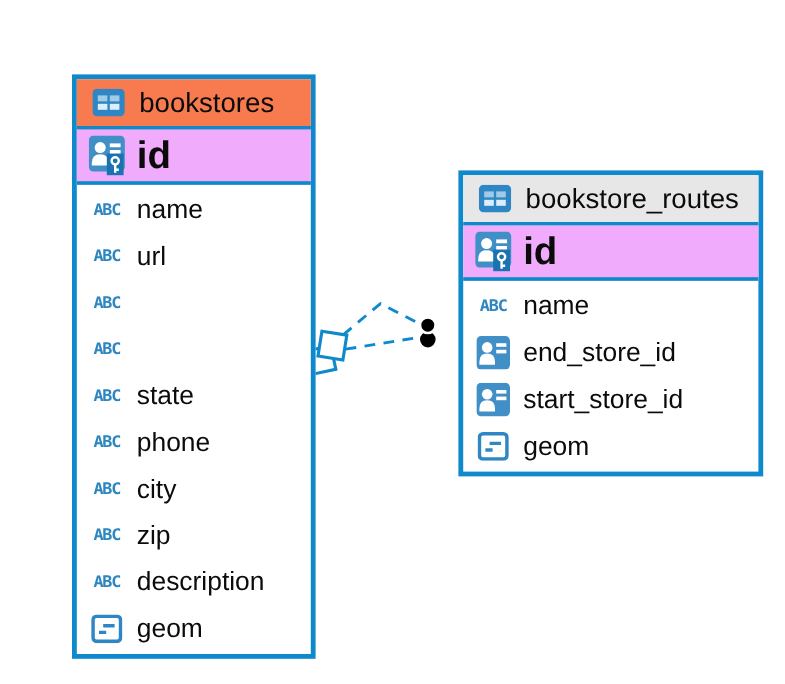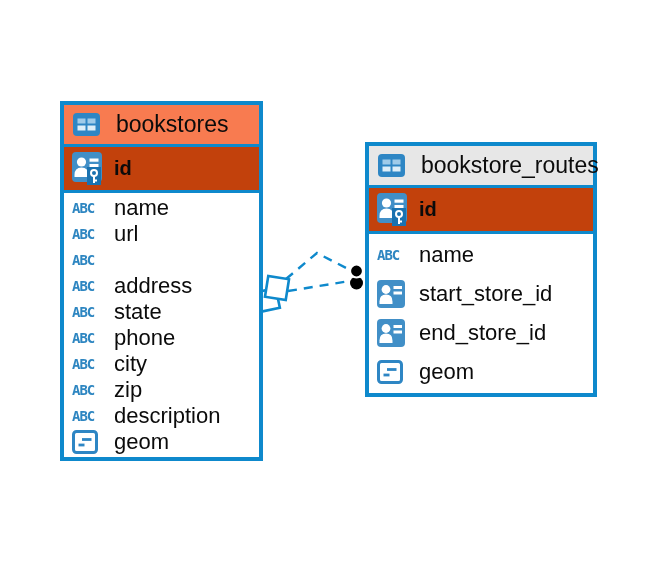--- a/index.html
+++ b/index.html
@@ -4,41 +4,41 @@
 <style>
   html,body{margin:0;padding:0;background:#ffffff;}
   .canvas{
     position:relative;width:654px;height:570px;background:#ffffff;overflow:hidden;
     font-family:"Liberation Sans",sans-serif;color:#0b0b0b;
   }
   .erd-table{
     position:absolute;background:#ffffff;border:4px solid #0e89cc;
     box-sizing:border-box;display:flex;flex-direction:column;
   }
-  .t-bookstores{left:60px;top:62px;width:203px;height:360px;margin-top:39px;}
-  .t-routes{left:365px;top:142px;width:232px;height:255px;}
+  .t-bookstores{left:60px;top:62px;width:203px;height:487px;}
+  .t-routes{left:382px;top:142px;width:254px;height:255px;}
   .tbl-header{
     height:42px;flex:0 0 42px;display:flex;align-items:center;gap:9px;
     padding:0 6px 0 9px;font-size:23px;border-bottom:3px solid #0e89cc;
     box-sizing:border-box;white-space:nowrap;
   }
   .hdr-orange{background:#f87b50;}
   .hdr-gray{background:#e7e7e7;}
   .pk-row{
     height:46px;flex:0 0 46px;display:flex;align-items:center;gap:8px;
-    padding:0 6px 0 8px;font-size:20px;font-weight:bold;
-    border-bottom:3px solid #0e89cc;box-sizing:border-box;background:#c2410c;
+    padding:0 6px 0 8px;font-size:32px;font-weight:bold;
+    border-bottom:3px solid #0e89cc;box-sizing:border-box;background:#f0abfc;
   }
   .cols{flex:1;display:flex;flex-direction:column;padding:2px 0;}
   .col-row{
     flex:1;display:flex;align-items:center;gap:8px;padding:0 6px 0 8px;
     font-size:22px;white-space:nowrap;
   }
   .icon-slot{
-    width:34px;flex:0 0 34px;display:flex;align-items:center;justify-content:flex-start;
+    width:34px;flex:0 0 34px;display:flex;align-items:center;justify-content:center;
   }
   .abc-glyph{
     font-family:"DejaVu Sans Mono",monospace;font-weight:bold;font-size:14px;
     letter-spacing:-1px;color:#2e86c1;transform:scaleY(0.95);
   }
   .connector{position:absolute;left:0;top:0;width:654px;height:570px;}
   svg{display:block;}
 </style>
 </head>
 <body>
@@ -106,21 +106,20 @@
       </div>
       <div class="col-row">
         <span class="icon-slot">
             <span class="abc-glyph">ABC</span>
           </span>
       </div>
       <div class="col-row">
         <span class="icon-slot">
             <span class="abc-glyph">ABC</span>
           </span>
-        <span>address</span>
       </div>
       <div class="col-row">
         <span class="icon-slot">
             <span class="abc-glyph">ABC</span>
           </span>
         <span>state</span>
       </div>
       <div class="col-row">
         <span class="icon-slot">
             <span class="abc-glyph">ABC</span>
@@ -199,33 +198,33 @@
       <div class="col-row">
         <span class="icon-slot">
           <svg width="28" height="28" viewBox="0 0 28 28">
             <rect x="0" y="0" width="28" height="28" rx="4" fill="#418fc7"></rect>
             <circle cx="9" cy="9.5" r="4.4" fill="#ffffff"></circle>
             <path d="M 2.5 21.5 Q 2.5 14.5 9 14.5 Q 15.5 14.5 15.5 21.5 L 15.5 24 L 2.5 24 Z" fill="#ffffff"></path>
             <rect x="16.5" y="6" width="8.5" height="3" fill="#ffffff"></rect>
             <rect x="16.5" y="11.5" width="8.5" height="3" fill="#ffffff"></rect>
           </svg>
         </span>
-        <span>start_store_id</span>
+        <span>end_store_id</span>
       </div>
       <div class="col-row">
         <span class="icon-slot">
           <svg width="28" height="28" viewBox="0 0 28 28">
             <rect x="0" y="0" width="28" height="28" rx="4" fill="#418fc7"></rect>
             <circle cx="9" cy="9.5" r="4.4" fill="#ffffff"></circle>
             <path d="M 2.5 21.5 Q 2.5 14.5 9 14.5 Q 15.5 14.5 15.5 21.5 L 15.5 24 L 2.5 24 Z" fill="#ffffff"></path>
             <rect x="16.5" y="6" width="8.5" height="3" fill="#ffffff"></rect>
             <rect x="16.5" y="11.5" width="8.5" height="3" fill="#ffffff"></rect>
           </svg>
         </span>
-        <span>end_store_id</span>
+        <span>start_store_id</span>
       </div>
       <div class="col-row">
         <span class="icon-slot">
           <svg width="26" height="24" viewBox="0 0 26 24">
             <rect x="1.5" y="1.5" width="23" height="21" rx="3" fill="#ffffff" stroke="#2e86c4" stroke-width="3"></rect>
             <line x1="10" y1="9.5" x2="19.5" y2="9.5" stroke="#2e86c4" stroke-width="2.8"></line>
             <line x1="6.5" y1="15" x2="12.5" y2="15" stroke="#2e86c4" stroke-width="2.8"></line>
           </svg>
         </span>
         <span>geom</span>

